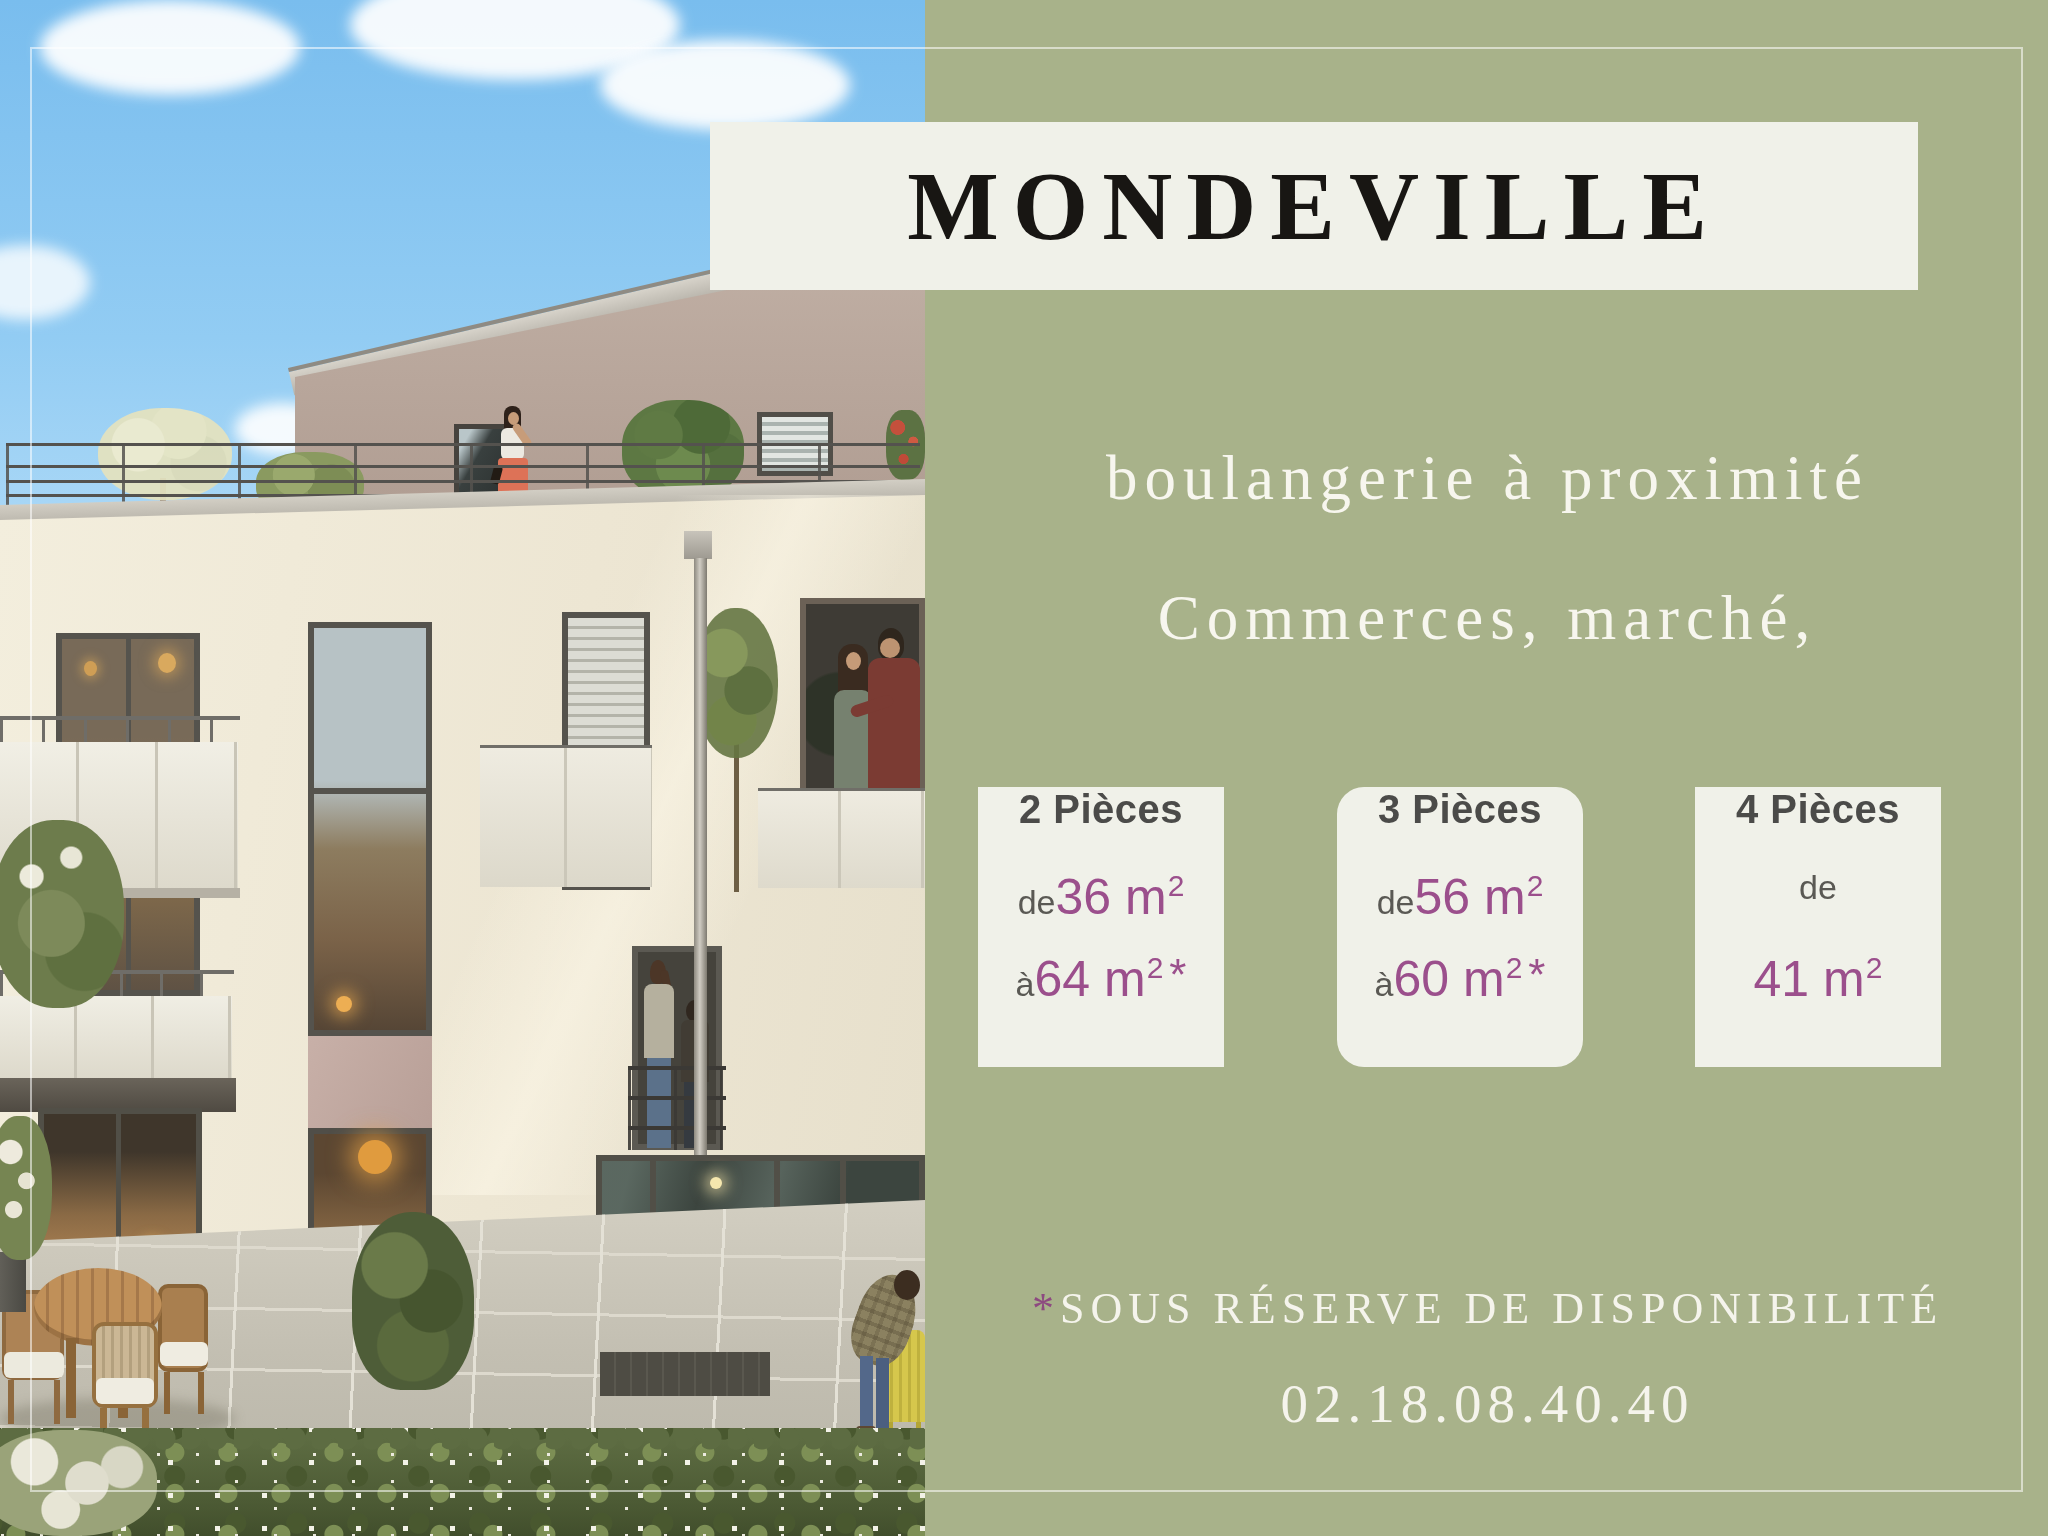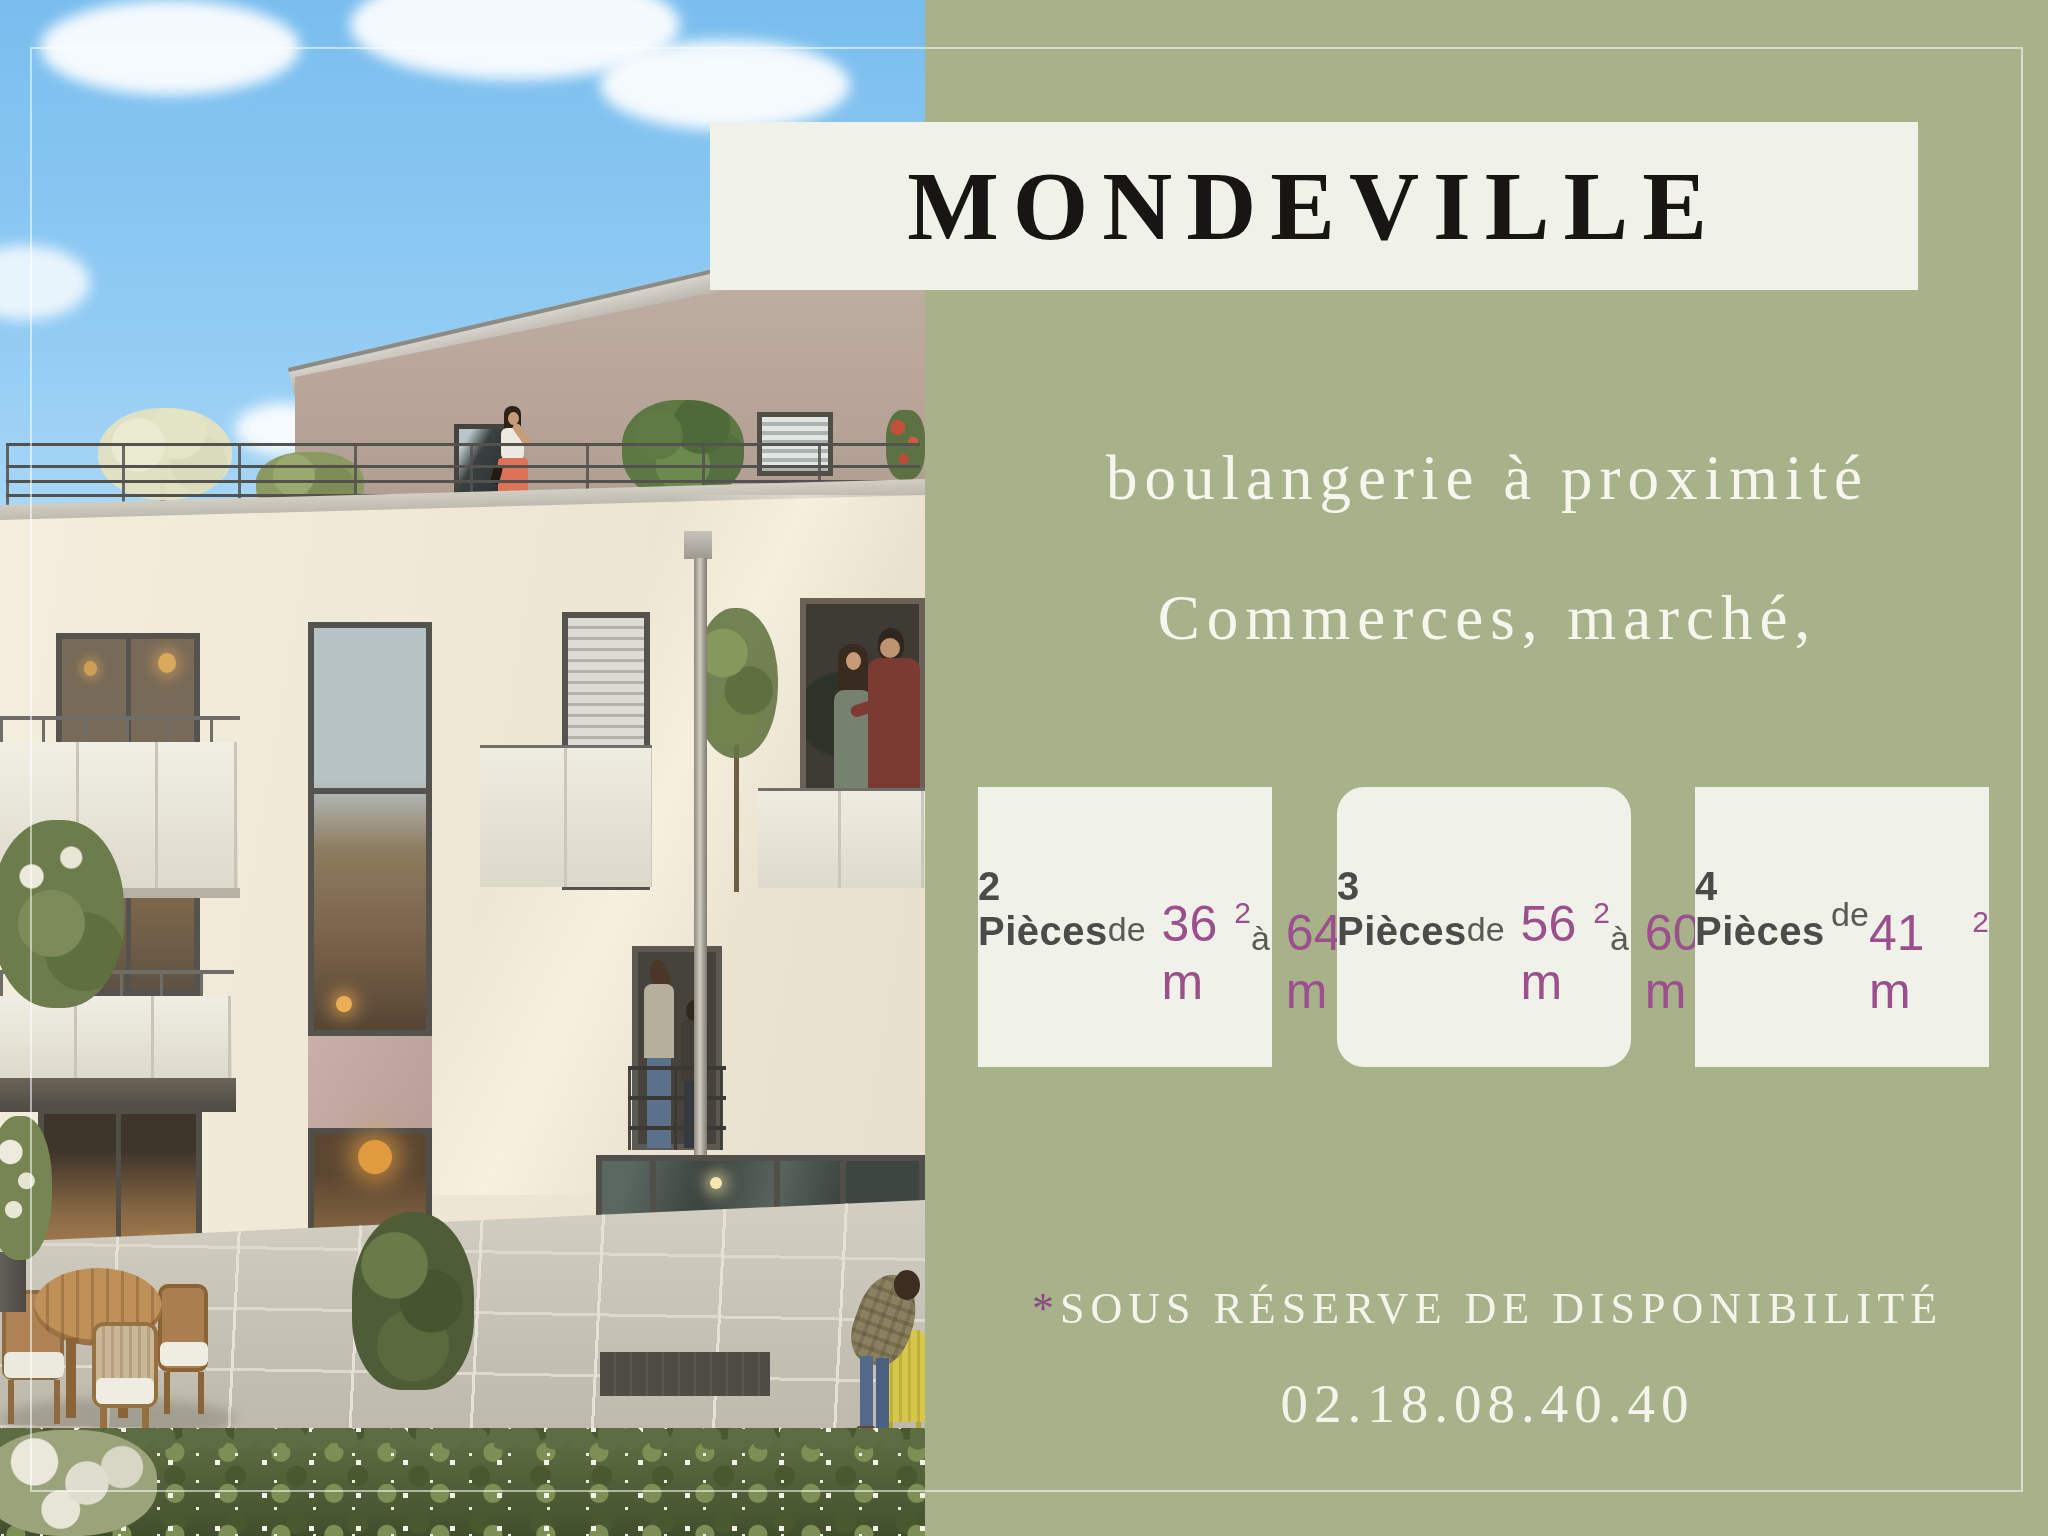--- a/index.html
+++ b/index.html
@@ -16,24 +16,24 @@
   
   .gpanel{position:absolute;left:925px;top:0;width:1123px;height:1536px;background:#a8b28a;}
   .banner{position:absolute;left:710px;top:122px;width:1208px;height:168px;background:#f0f1e9;
           display:flex;align-items:center;justify-content:center;z-index:10;}
   .banner h1{margin:0;font-family:"Liberation Serif",serif;font-weight:700;font-size:97px;
              letter-spacing:14px;color:#181613;}
   .subtitle{position:absolute;left:935px;top:438px;width:1105px;text-align:center;z-index:5;
             font-family:"Liberation Serif",serif;color:#f7f6ee;font-size:63px;letter-spacing:7px;}
   .subtitle .line{height:80px;line-height:80px;}
   .subtitle .line+.line{margin-top:60px;}
-  .card{position:absolute;top:787px;width:294px;height:280px;background:#f0f1e9;z-index:5;
-        display:flex;align-items:center;box-sizing:border-box;}
+  .card{position:absolute;top:787px;width:246px;height:280px;background:#f0f1e9;z-index:5;
+        display:flex;flex-direction:column;align-items:center;box-sizing:border-box;}
   .card-title{font-size:40px;font-weight:bold;color:#4b4b49;margin-bottom:36px;letter-spacing:.5px;}
-  .crow{height:64px;display:flex;align-items:baseline;justify-content:center;gap:16px;}
+  .crow{height:64px;display:flex;align-items:baseline;justify-content:center;}
   .crow+.crow{margin-top:18px;}
   .pfx{font-size:34px;color:#5a5954;}
   .val{font-size:50px;color:#9b4f8c;}
   .sup{font-size:30px;color:#9b4f8c;position:relative;top:-18px;margin-left:1px;}
   .sfx{font-size:44px;color:#9b4f8c;position:relative;top:-6px;margin-left:6px;}
   .pfx:empty,.val:empty,.sup:empty,.sfx:empty{display:none;}
   .fnote{position:absolute;left:935px;top:1283px;width:1105px;text-align:center;z-index:5;
          font-family:"Liberation Serif",serif;font-size:44px;letter-spacing:6px;color:#f5f4ec;}
   .fnote .mark{color:#8d4a80;}
   .fphone{position:absolute;left:935px;top:1372px;width:1105px;text-align:center;z-index:5;

